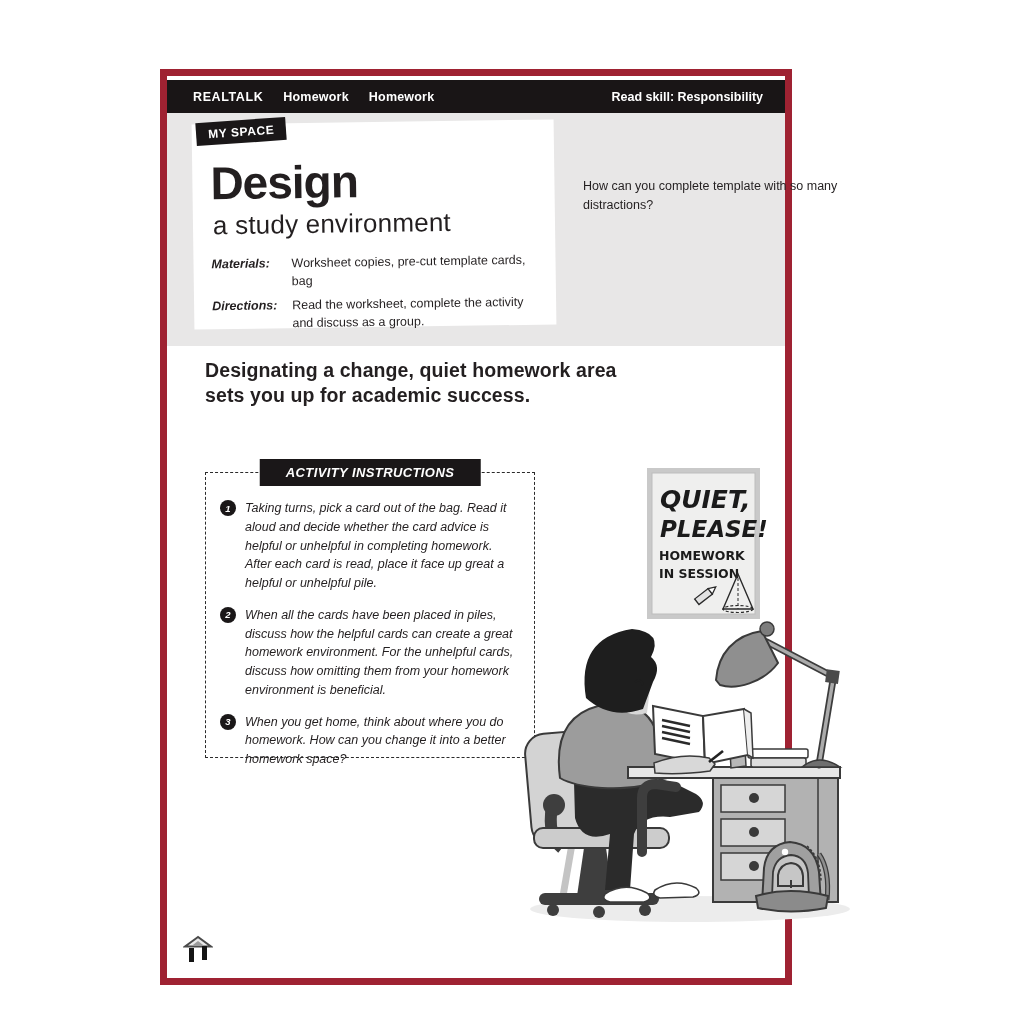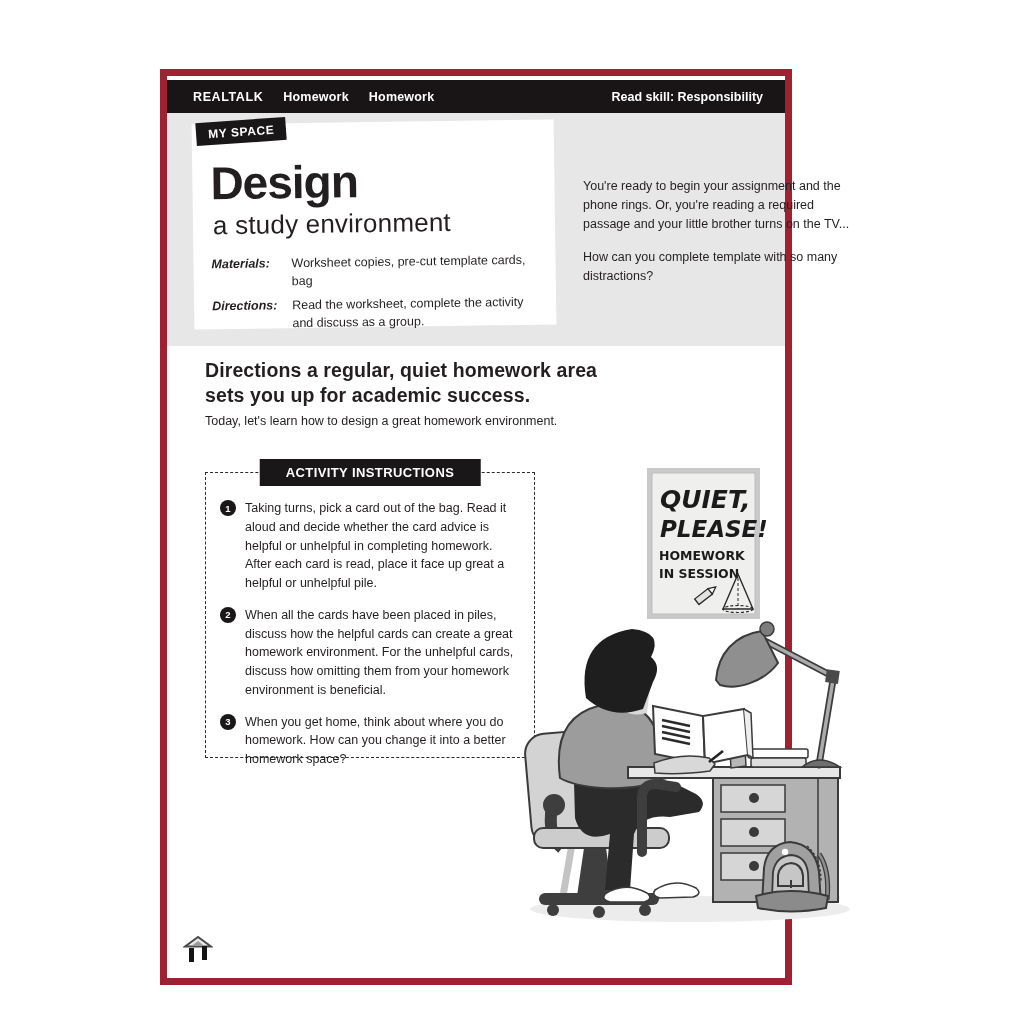--- a/index.html
+++ b/index.html
@@ -23,21 +23,21 @@
   .meta-row{display:flex;font-size:12.5px;line-height:1.45;margin-bottom:6px;}
   .meta-label{width:80px;flex:0 0 80px;font-weight:bold;font-style:italic;}
   .meta-value{flex:1;}
   .intro{position:absolute;left:416px;top:101px;width:268px;font-size:12.5px;line-height:1.5;}
   .intro p{margin:0 0 15px 0;}
   
   .headline{position:absolute;left:38px;top:282px;width:430px;font-size:19.5px;font-weight:bold;
             line-height:1.3;letter-spacing:.1px;}
   .lead{position:absolute;left:38px;top:338px;width:430px;font-size:12.5px;}
   .activity-box{position:absolute;left:38px;top:396px;width:330px;height:286px;box-sizing:border-box;
-                border:1.6px dashed #2b2b2b;padding:26px 14px 0 14px;}
+                border:1.6px dashed #2b2b2b;padding:26px 14px 0 14px;font-style:italic;}
   .activity-label{position:absolute;left:50%;top:-14px;transform:translateX(-50%);background:#1a1718;
                   color:#fff;font-size:13px;font-weight:bold;letter-spacing:.4px;padding:6px 26px;
                   white-space:nowrap;}
   .step{display:flex;gap:9px;margin-bottom:13px;}
   .step-num{flex:0 0 16px;width:16px;height:16px;border-radius:50%;background:#1a1718;color:#fff;
             font-size:9.5px;font-weight:bold;display:flex;align-items:center;justify-content:center;
             margin-top:1px;}
   .step-text{font-size:12.5px;line-height:1.5;}
   .illustration{position:absolute;left:355px;top:390px;width:350px;height:475px;}
   
@@ -65,26 +65,24 @@
     <div class="meta-row">
       <span class="meta-label">Materials:</span>
       <span class="meta-value">Worksheet copies, pre-cut template cards, bag</span>
     </div>
     <div class="meta-row">
       <span class="meta-label">Directions:</span>
       <span class="meta-value">Read the worksheet, complete the activity and discuss as a group.</span>
     </div>
   </div>
   <div class="intro">
-    <p>You're ready to begin your assignment and the phone rings. Or, you're reading a required passage and your little brother turns on the TV...</p>
     <p>How can you complete template with so many distractions?</p>
   </div>
 
-  <div class="headline">Directions a regular, quiet homework area sets you up for academic success.</div>
-  <div class="lead">Today, let's learn how to design a great homework environment.</div>
+  <div class="headline">Designating a change, quiet homework area sets you up for academic success.</div>
 
   <div class="activity-box">
     <div class="activity-label">ACTIVITY INSTRUCTIONS</div>
     <div class="step">
       <span class="step-num">1</span>
       <span class="step-text">Taking turns, pick a card out of the bag. Read it aloud and decide whether the card advice is helpful or unhelpful in completing homework. After each card is read, place it face up great a helpful or unhelpful pile.</span>
     </div>
     <div class="step">
       <span class="step-num">2</span>
       <span class="step-text">When all the cards have been placed in piles, discuss how the helpful cards can create a great homework environment. For the unhelpful cards, discuss how omitting them from your homework environment is beneficial.</span>

